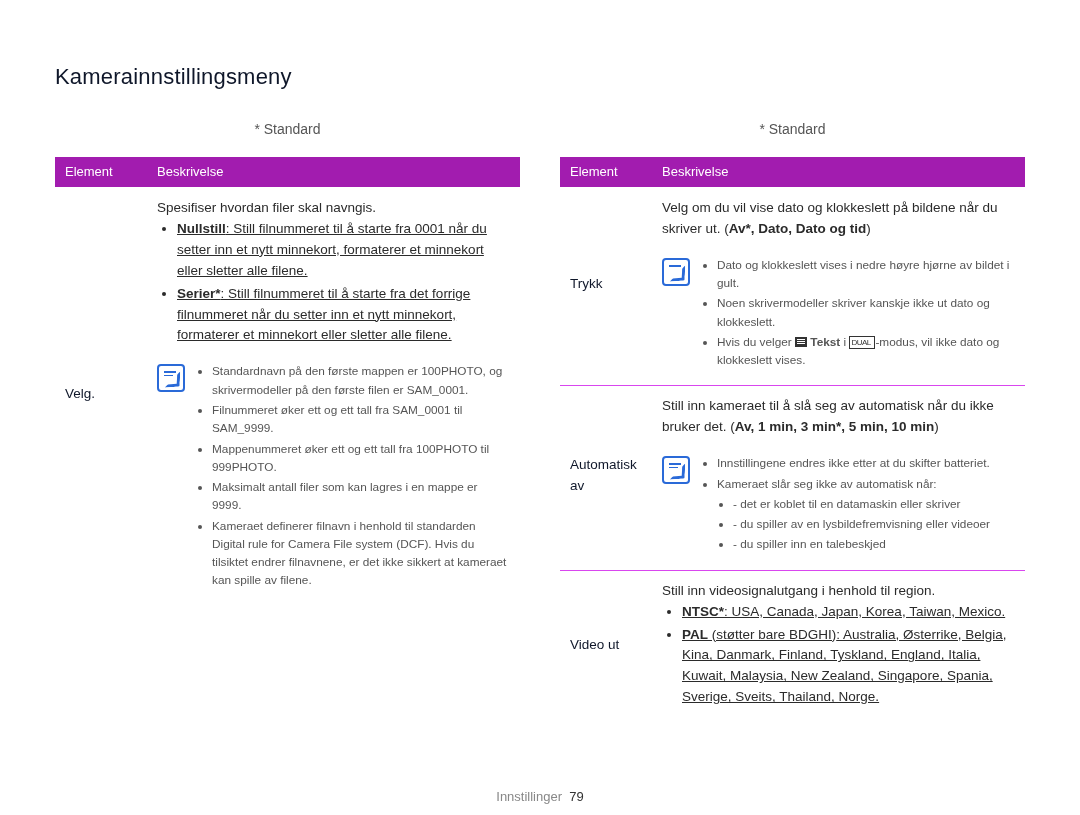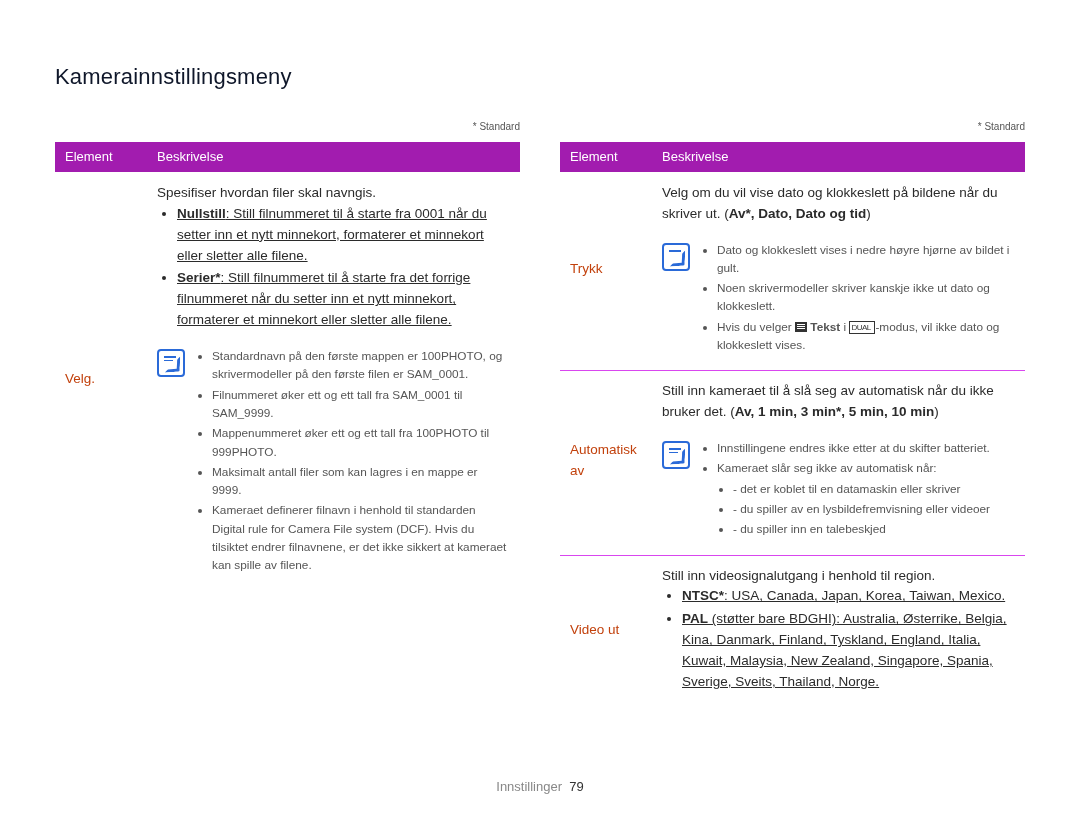--- a/index.html
+++ b/index.html
@@ -26,24 +26,24 @@
   .columns {
     display: flex;
     gap: 40px;
   }
   .col {
     flex: 1;
     min-width: 0;
   }
 
   .standard-note {
-    text-align: right;
-    font-size: 10px;
+    text-align: center;
+    font-size: 14px;
     color: #555;
-    margin-bottom: 7px;
+    margin-bottom: 16px;
   }
 
   table.settings {
     width: 100%;
     border-collapse: collapse;
   }
   table.settings th {
     background: #a21caf;
     color: #fff;
     font-weight: normal;
@@ -54,21 +54,21 @@
   }
   table.settings th.element { width: 92px; }
   table.settings td {
     border-bottom: 1px solid #d946ef;
     padding: 10px 10px 14px 10px;
     vertical-align: middle;
     font-size: 13.5px;
     color: #2b2b2b;
   }
   table.settings td.lbl {
-    color: #c2410c;
+    color: #0f172a;
     width: 92px;
     vertical-align: middle;
     font-size: 13.5px;
   }
   table.settings tr:last-child td { border-bottom: none; }
 
   ul.bullets {
     list-style: disc;
     padding-left: 20px;
     text-decoration: underline;
@@ -143,21 +143,21 @@
     font-size: 8px;
     line-height: 12px;
   }
   .dual-glyph::before{
     content:"DUAL";
     position:absolute; left:1px; top:0; letter-spacing:-0.5px; color:#333;
   }
 
   .footer {
     position: absolute;
-    bottom: 18px;
+    bottom: 8px;
     left: 0; right: 0;
     text-align: center;
     font-size: 13px;
     color: #888;
   }
   .footer .pnum { color:#333; }
 </style>
 </head>
 <body>
 

